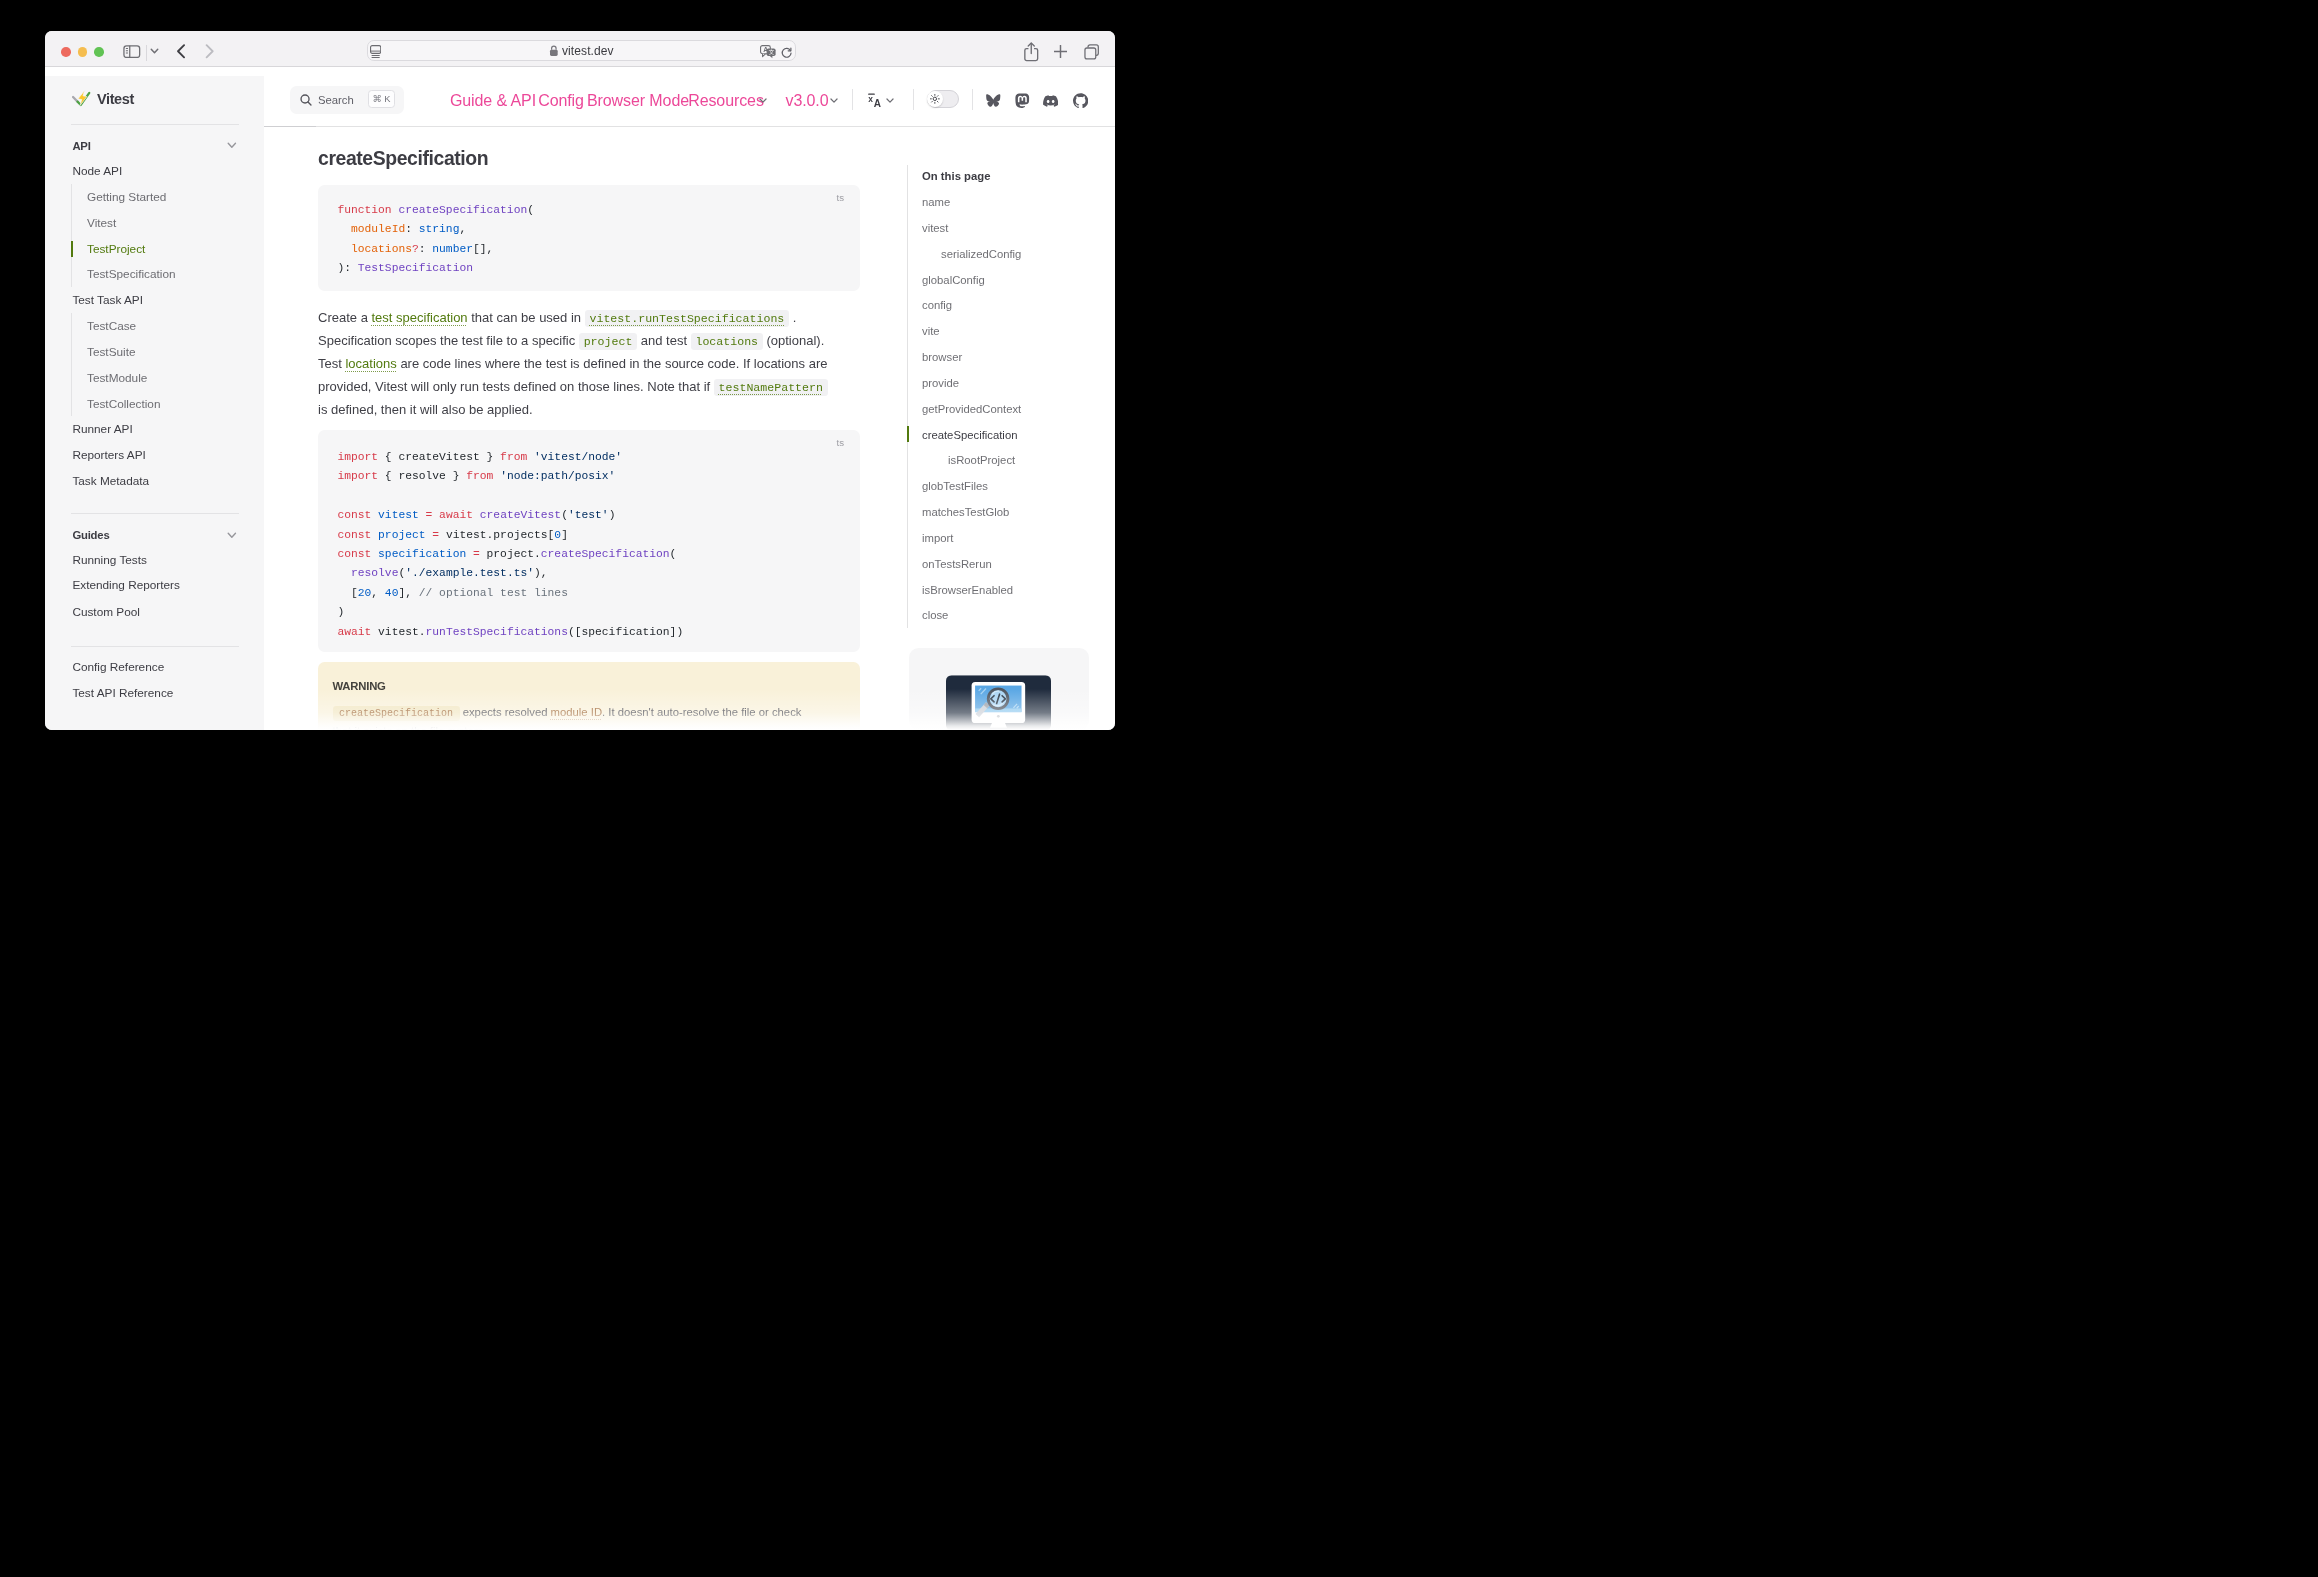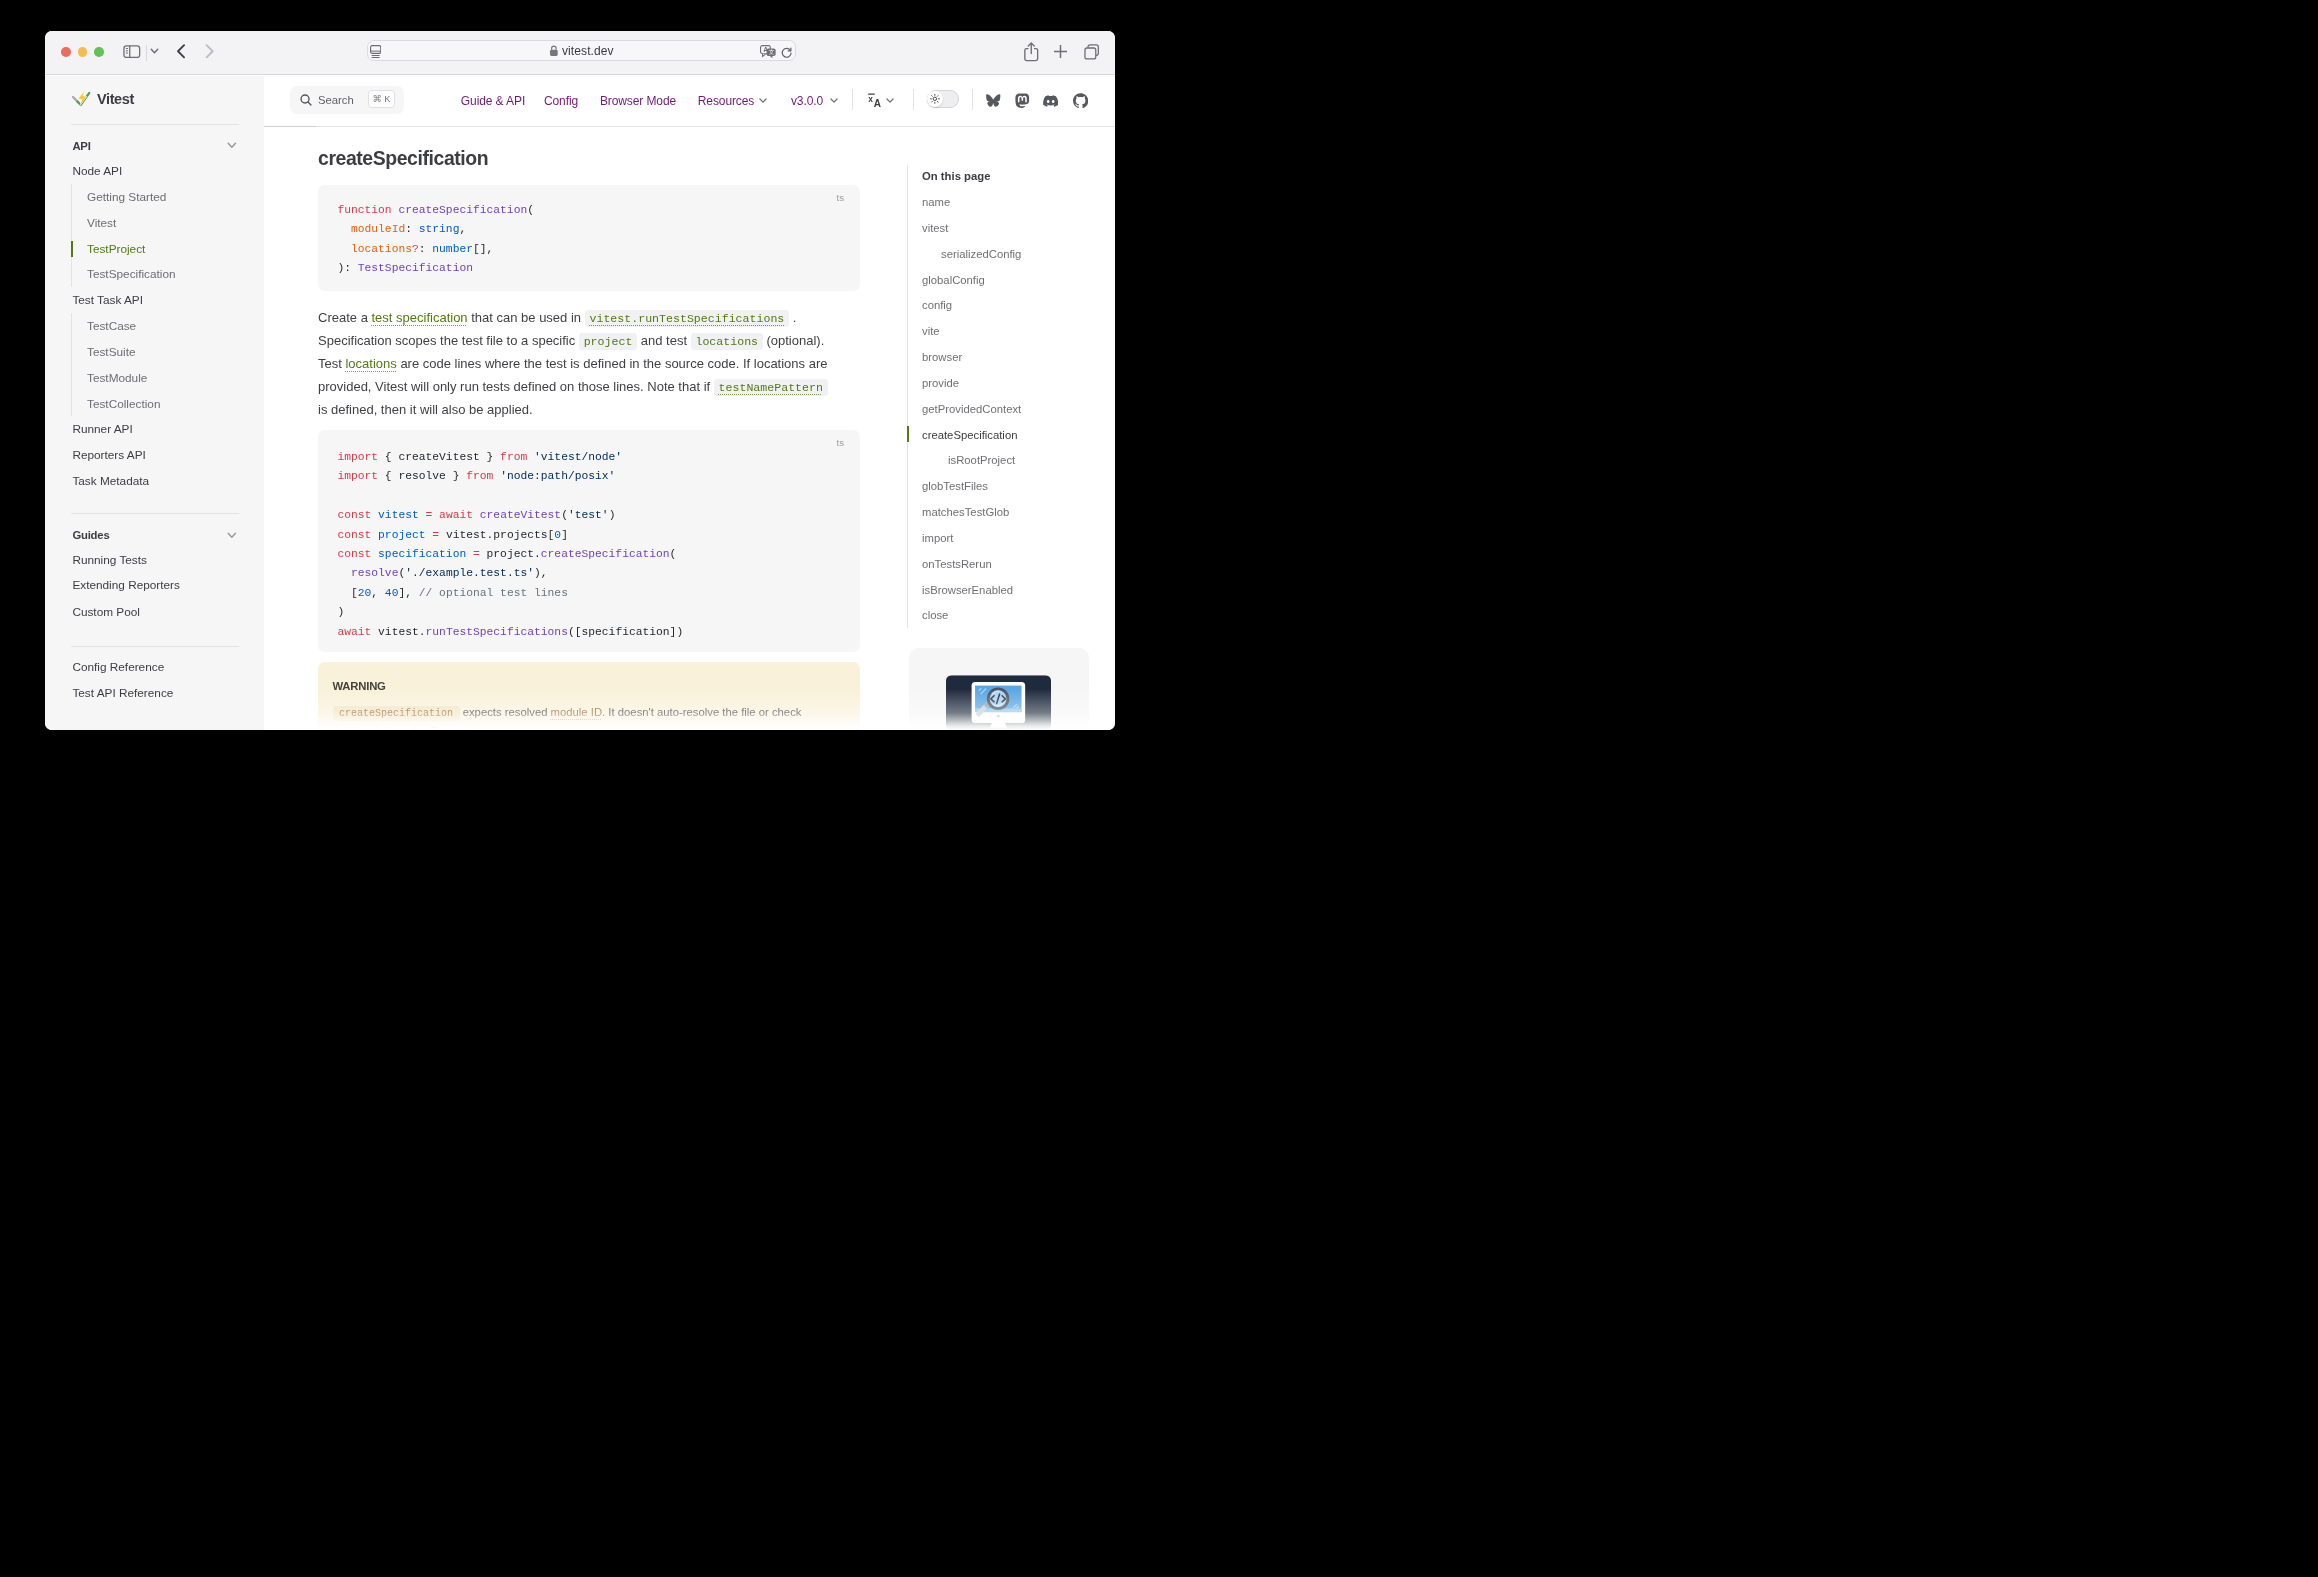--- a/index.html
+++ b/index.html
@@ -2,38 +2,38 @@
 <html style="font-size:13px"><head>
 <meta charset="utf-8">
 <style>
   * { margin:0; padding:0; box-sizing:border-box; }
   html,body { background:#000; width:1159px; height:789px; overflow:hidden;
     font-family:"Liberation Sans", sans-serif; }
   .abs { position:absolute; }
   .win { position:absolute; left:45px; top:31px; width:1070px; height:699px;
     background:#fff; border-radius:6.9px; overflow:hidden; }
   
-  .tbar { position:absolute; left:0; top:0; width:100%; height:44px;
+  .tbar { position:absolute; left:0; top:0; width:100%; height:36px;
     background:#f3f2f4; border-bottom:0.8px solid #d8d7da; }
   .tl { position:absolute; width:9.7px; height:9.7px; border-radius:50%; top:16px; }
   .urlbar { position:absolute; left:322px; top:9.3px; width:429px; height:21px;
     border-radius:6.9px; background:#f7f6f8; border:0.8px solid #dbdade; }
   .urltext { position:absolute; left:517px; top:0; height:44px; line-height:41px;
     font-size:12px; color:#3b3b40; letter-spacing:0.1px; }
   .sbar { position:absolute; left:0; top:45px; width:219px; height:654px; background:#f6f6f7; }
   .s-item { position:absolute; height:26px; line-height:26px; font-size:11.8px; font-weight:500;
     color:#3c3c43; white-space:nowrap; }
   .s-gray { color:rgba(60,60,67,0.75); }
   .s-green { color:#527a0e; }
   .s-bold { font-weight:700; font-size:11.3px; letter-spacing:-0.2px; }
   .hdiv { position:absolute; height:0.8px; background:#e3e3e5; }
   .vdiv { position:absolute; width:0.8px; background:#e3e3e5; }
   
-  .nav-link { position:absolute; transform:translateX(-50%); font-size:12px; letter-spacing:-0.1px; font-weight:500;
-    color:#701a75; height:50px; line-height:50px; top:45px; white-space:nowrap; }
+  .nav-link { position:absolute; transform:translateX(-50%); font-size:16px; letter-spacing:-0.1px; font-weight:500;
+    color:#ec4899; height:50px; line-height:50px; top:45px; white-space:nowrap; }
   
   .codeblock { position:absolute; left:273px; width:542px; background:#f6f6f7; border-radius:6.5px; }
   .code { font-family:"Liberation Mono", monospace; font-size:11.3px; line-height:19.4px; white-space:pre; }
   .tslabel { position:absolute; right:16px; top:6.5px; font-size:9.7px; color:#9e9ea4; font-family:"Liberation Sans",sans-serif;}
   .red { color:#d73a49; } .purple { color:#6f42c1; } .blue { color:#005cc5; }
   .navy { color:#032f62; } .orange { color:#e36209; } .dark { color:#24292e; }
   .gray { color:#6a737d; }
   .para { position:absolute; left:273px; top:275px; font-size:13px; color:#3f3f46; }
   .para .ln { height:23px; line-height:23px; white-space:nowrap; }
   .chip { font-family:"Liberation Mono",monospace; font-size:11.6px; background:#f1f1f3;

